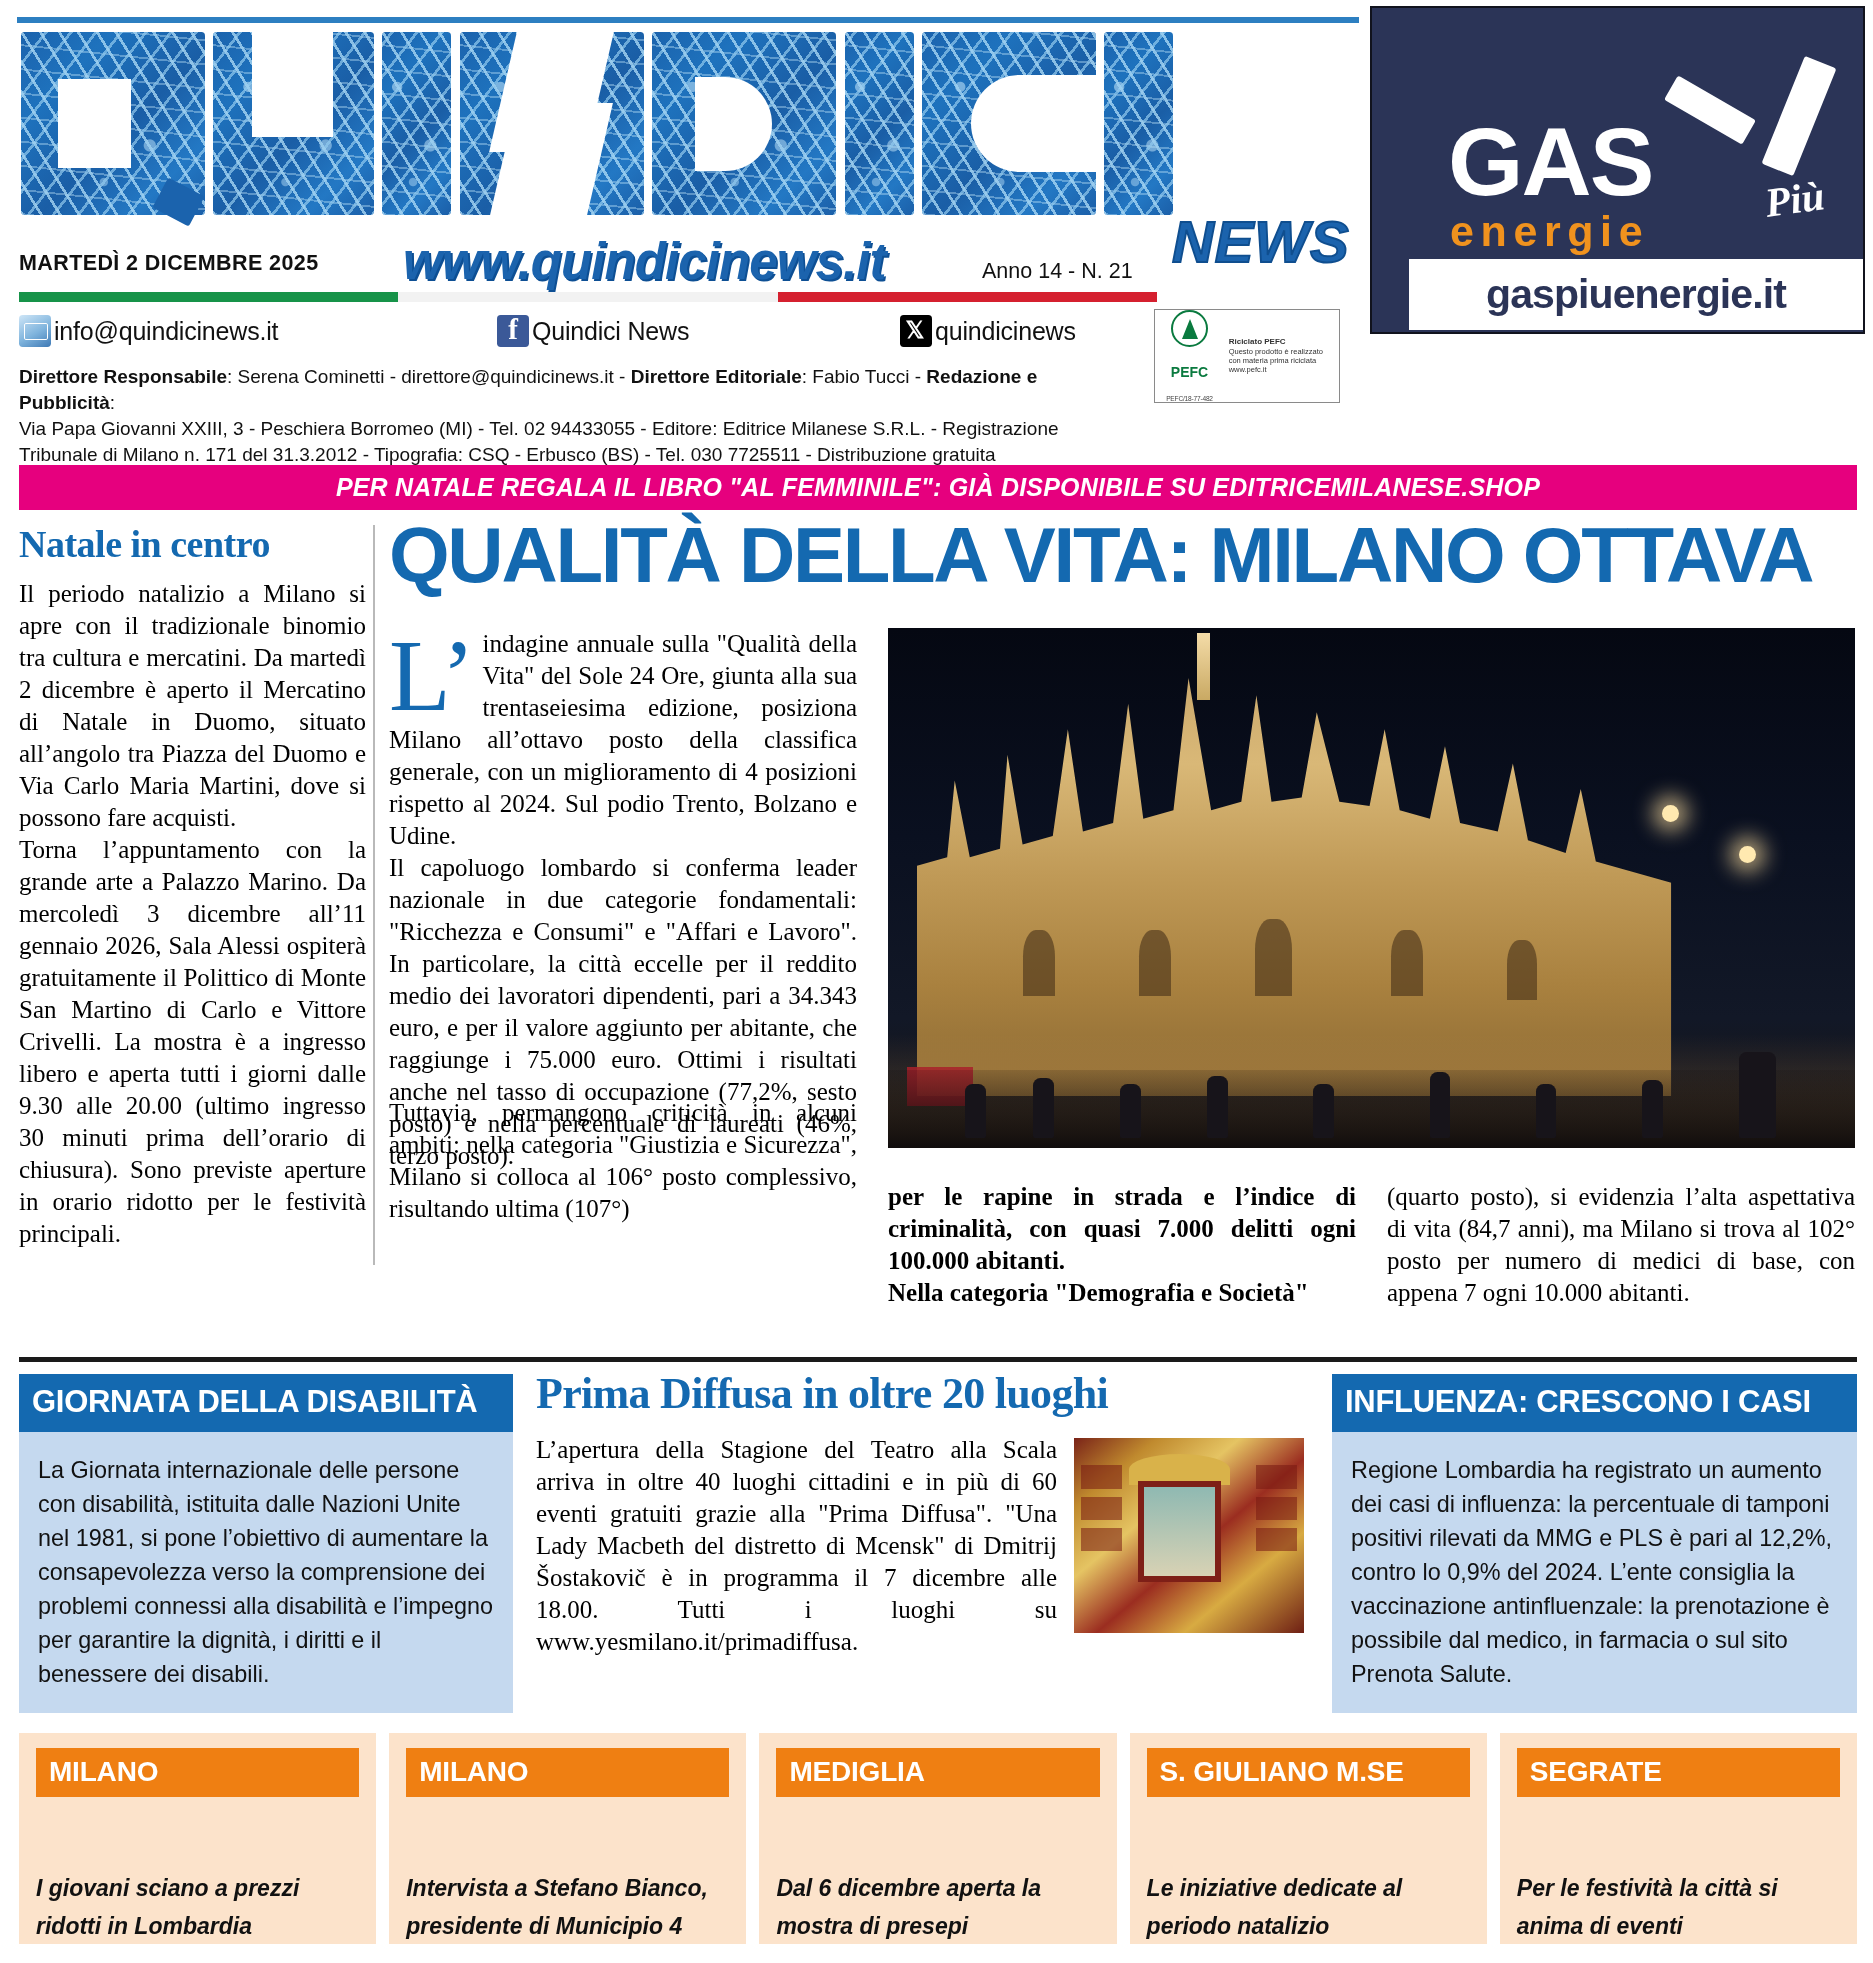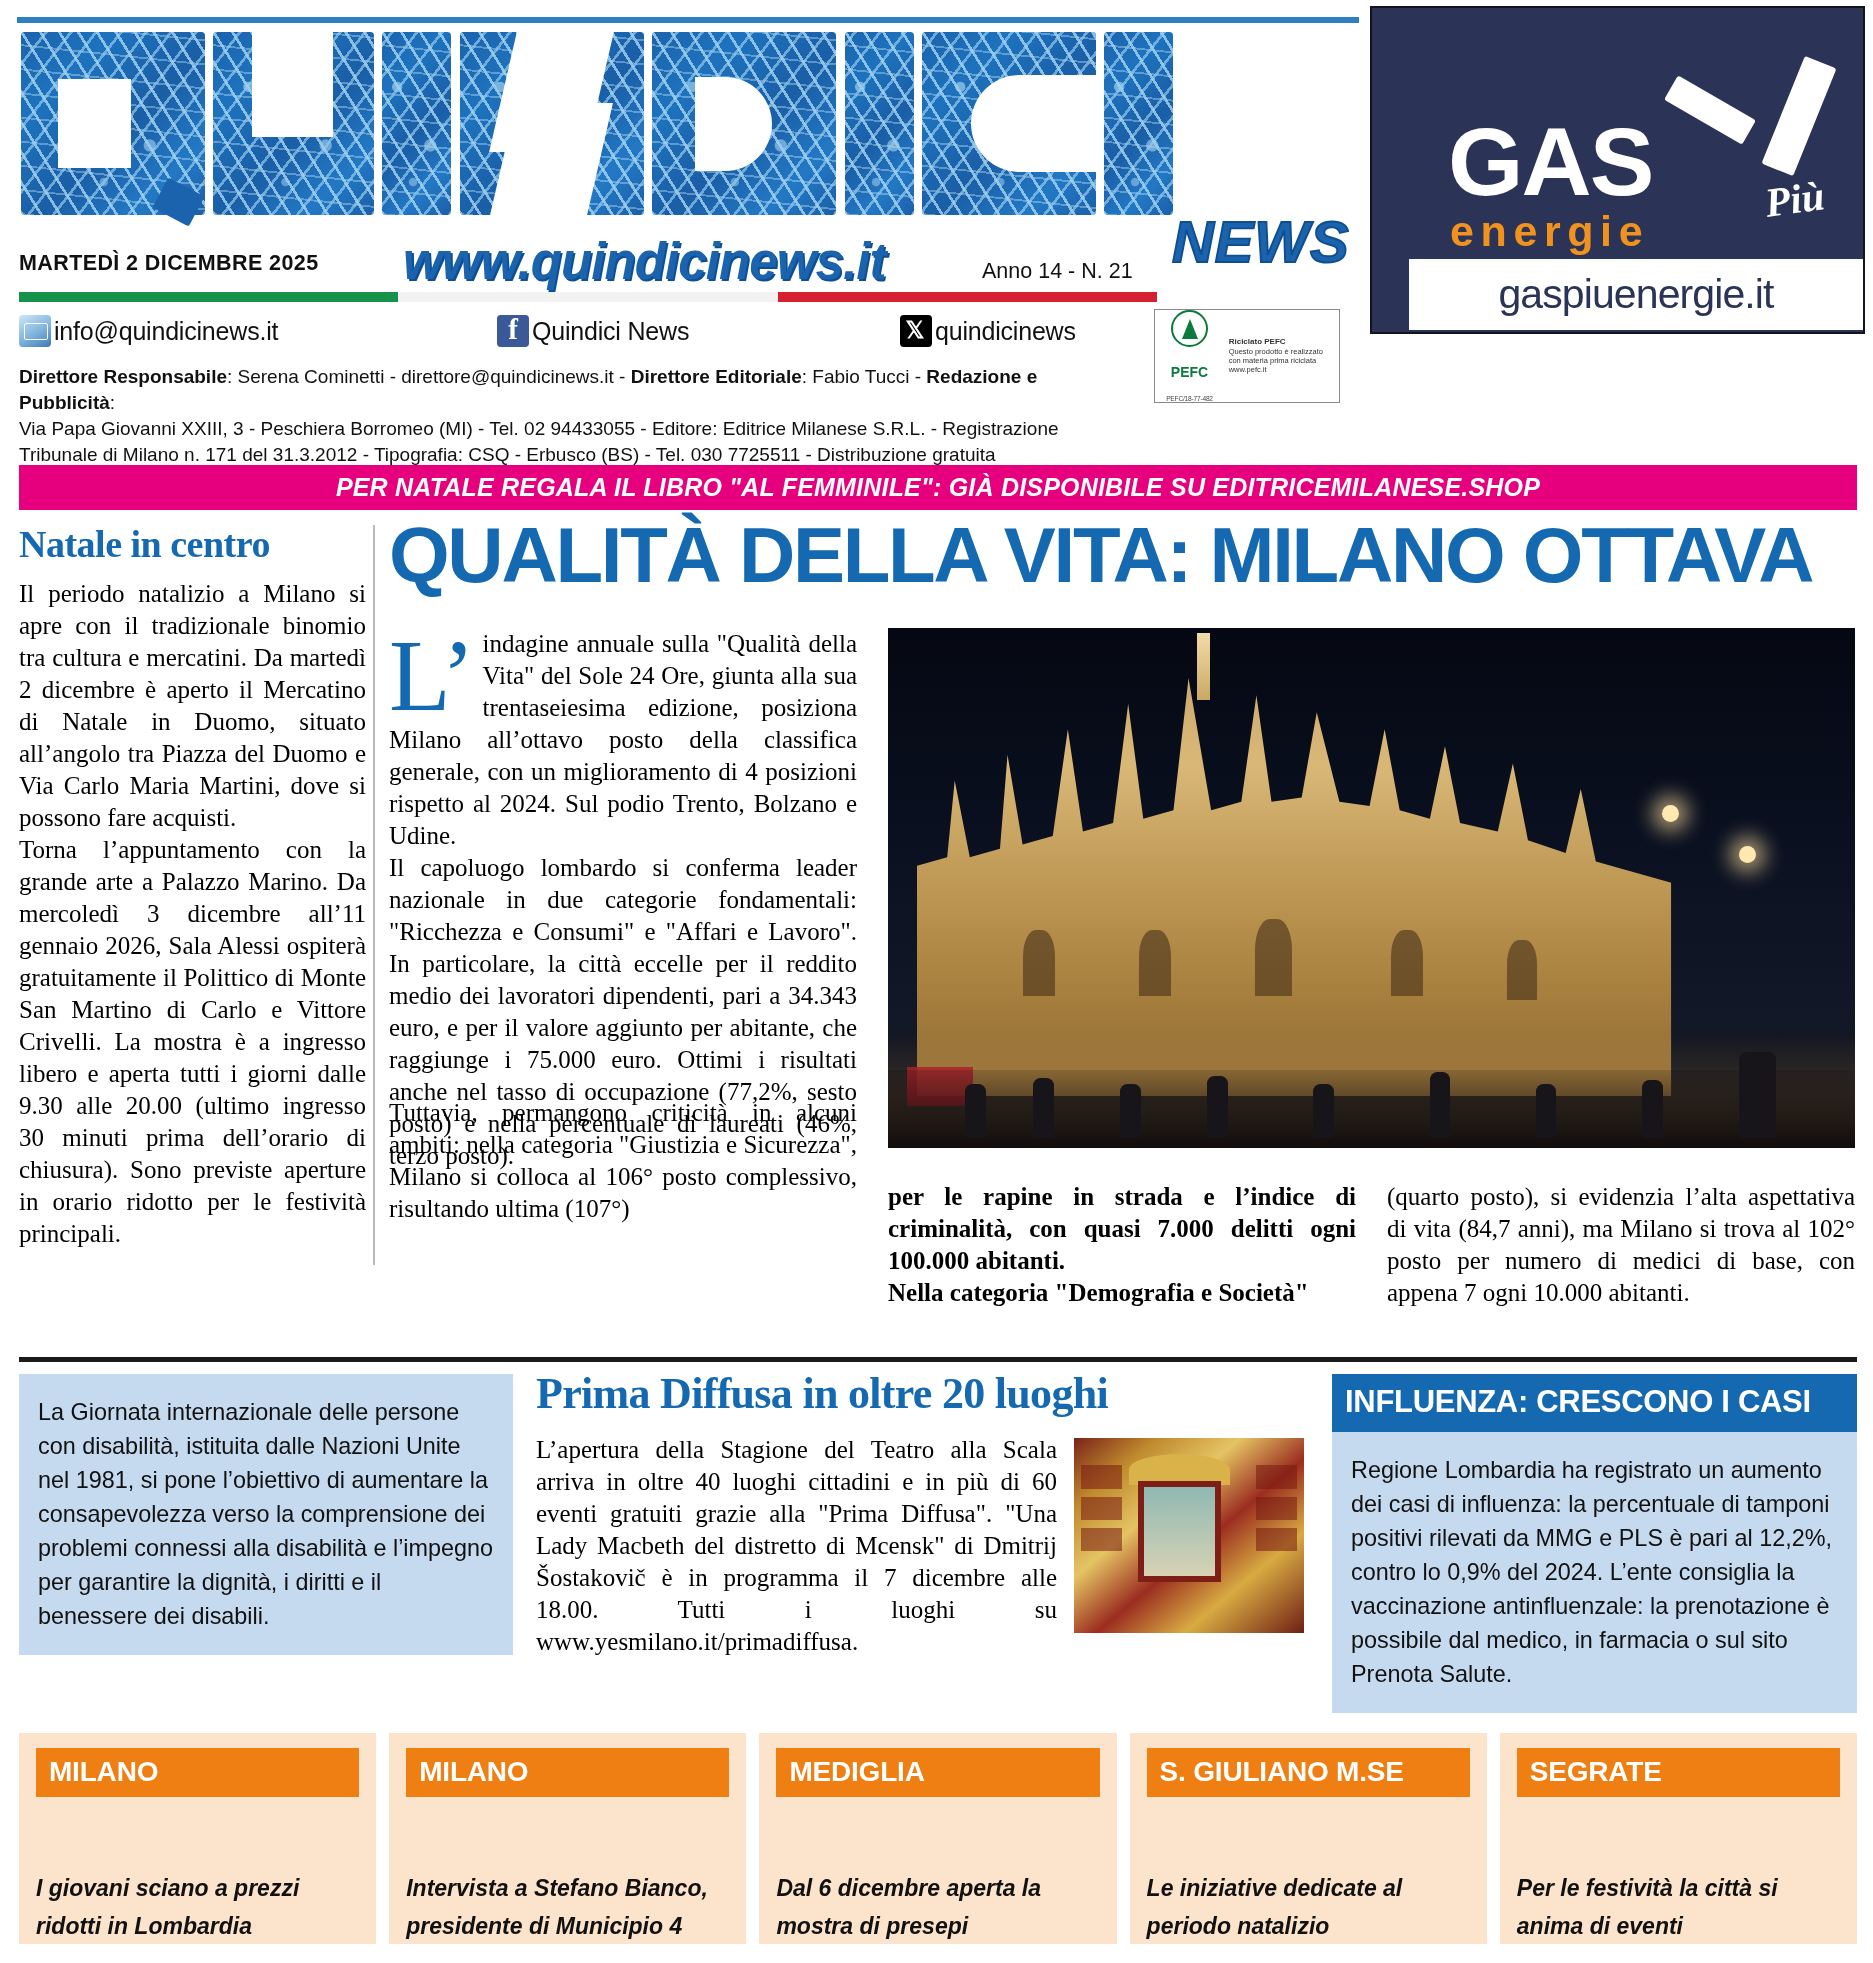--- a/index.html
+++ b/index.html
@@ -118,21 +118,21 @@
   
   .gas-ad { position: absolute; left: 1370px; top: 5.6px; width: 495px; height: 328px; border: 2.8px solid #11131d; background: #2b3457; padding-left: 37px; }
   .gas-top { position: relative; height: 251px; }
   .gas-word { position: absolute; left: 39px; top: 105px; font-size: 97px; font-weight: 800; color: #fff; letter-spacing: -1.9px; line-height: 1; }
   .gas-energie { position: absolute; left: 41px; top: 202px; font-size: 43px; font-weight: 700; color: #f0921e; letter-spacing: 6.6px; line-height: 1; }
   .gas-check { position: absolute; right: 45px; top: 54px; width: 159px; height: 112px; }
   .gas-check::before { content:""; position:absolute; left:5.6px; top:34px; width:90px; height:28px; background:#fff; transform: rotate(30deg); border-radius:2.8px; }
   .gas-check::after { content:""; position:absolute; right:1.9px; top:-3.7px; width:34px; height:116px; background:#fff; transform: rotate(22deg); border-radius:2.8px; }
   .gas-piu { position: absolute; right: 39px; top: 167px; font-size: 41px; font-style: italic; font-weight: 700; color: #fff; font-family:"Liberation Serif", serif; transform: rotate(-8deg); }
   .gas-bottom { height: 71px; background: #fff; display:flex; align-items:center; justify-content:center; }
-  .gas-site { font-size: 41px; font-weight: 400; color: #2b3457; letter-spacing: -0.9px; }
+  .gas-site { font-size: 41px; font-weight: 700; color: #2b3457; letter-spacing: -0.9px; }
 
   
   .pink-banner {
     position: absolute; left: 19px; top: 465px; width: 1838px; height: 45px;
     background: #e6007e; display: flex; align-items: center; justify-content: center;
   }
   .pink-banner span {
     color: #fff; font-size: 25px; font-weight: 800; font-style: italic; letter-spacing: 0.2px;
   }
 
@@ -394,20 +394,21 @@
     <div class="body-col bc-low bcl3">
       <p>(quarto posto), si evidenzia l’alta aspettativa di vita (84,7 anni), ma Milano si trova al 102° posto per numero di medici di base, con appena 7 ogni 10.000 abitanti.</p>
     </div>
   </div>
 
   <div class="lead-rule"></div>
 
   <div class="secs">
 
     <div class="sec sec-disab">
+      <div class="sec-hd">GIORNATA DELLA DISABILITÀ</div>
       <div class="sec-body-blue">La Giornata internazionale delle persone con disabilità, istituita dalle Nazioni Unite nel 1981, si pone l’obiettivo di aumentare la consapevolezza verso la comprensione dei problemi connessi alla disabilità e l’impegno per garantire la dignità, i diritti e il benessere dei disabili.</div>
     </div>
 
     <div class="sec-mid">
       <div class="sec-mid-title">Prima Diffusa in oltre 20 luoghi</div>
       <div class="sec-mid-body">
         <div class="scala-img">
           <span class="scala-arch"></span>
           <span class="scala-stage"></span>
           <span class="scala-box" style="left:3%;top:14%;width:18%;height:12%;"></span>

